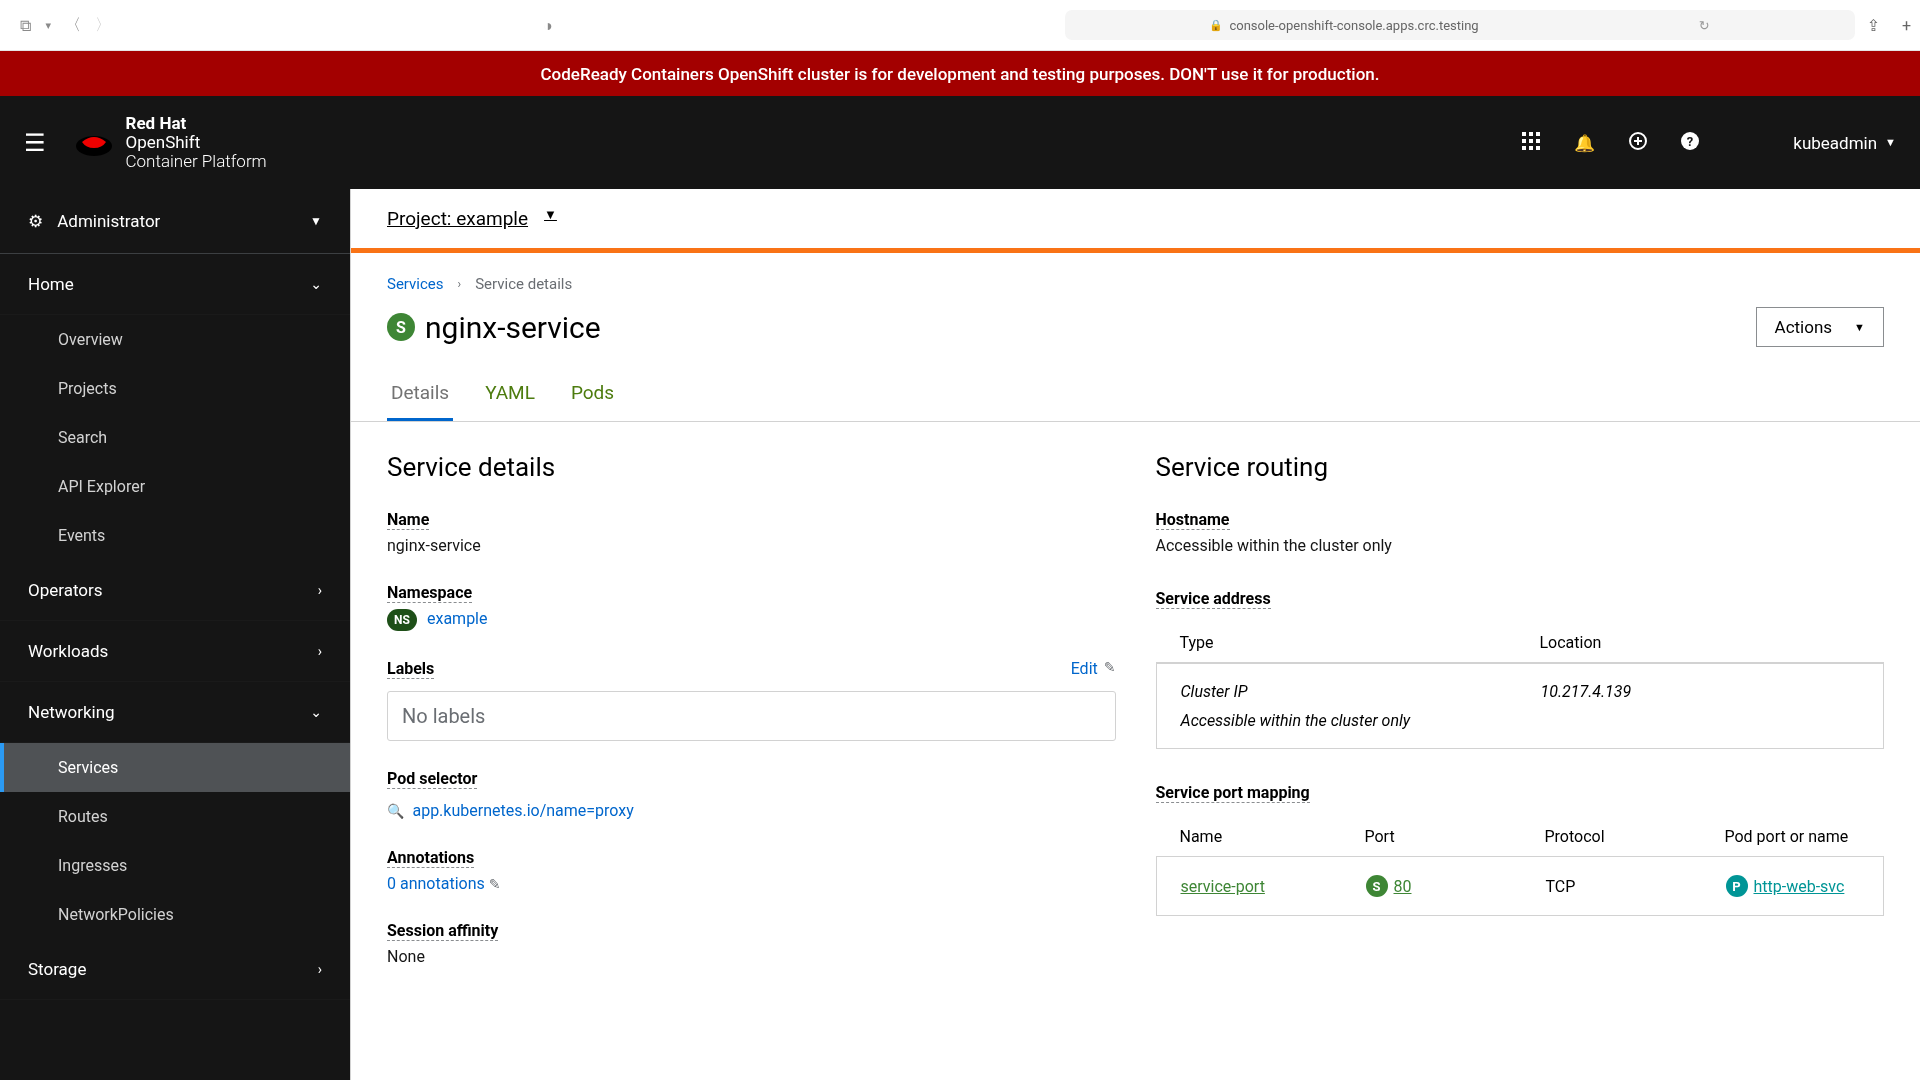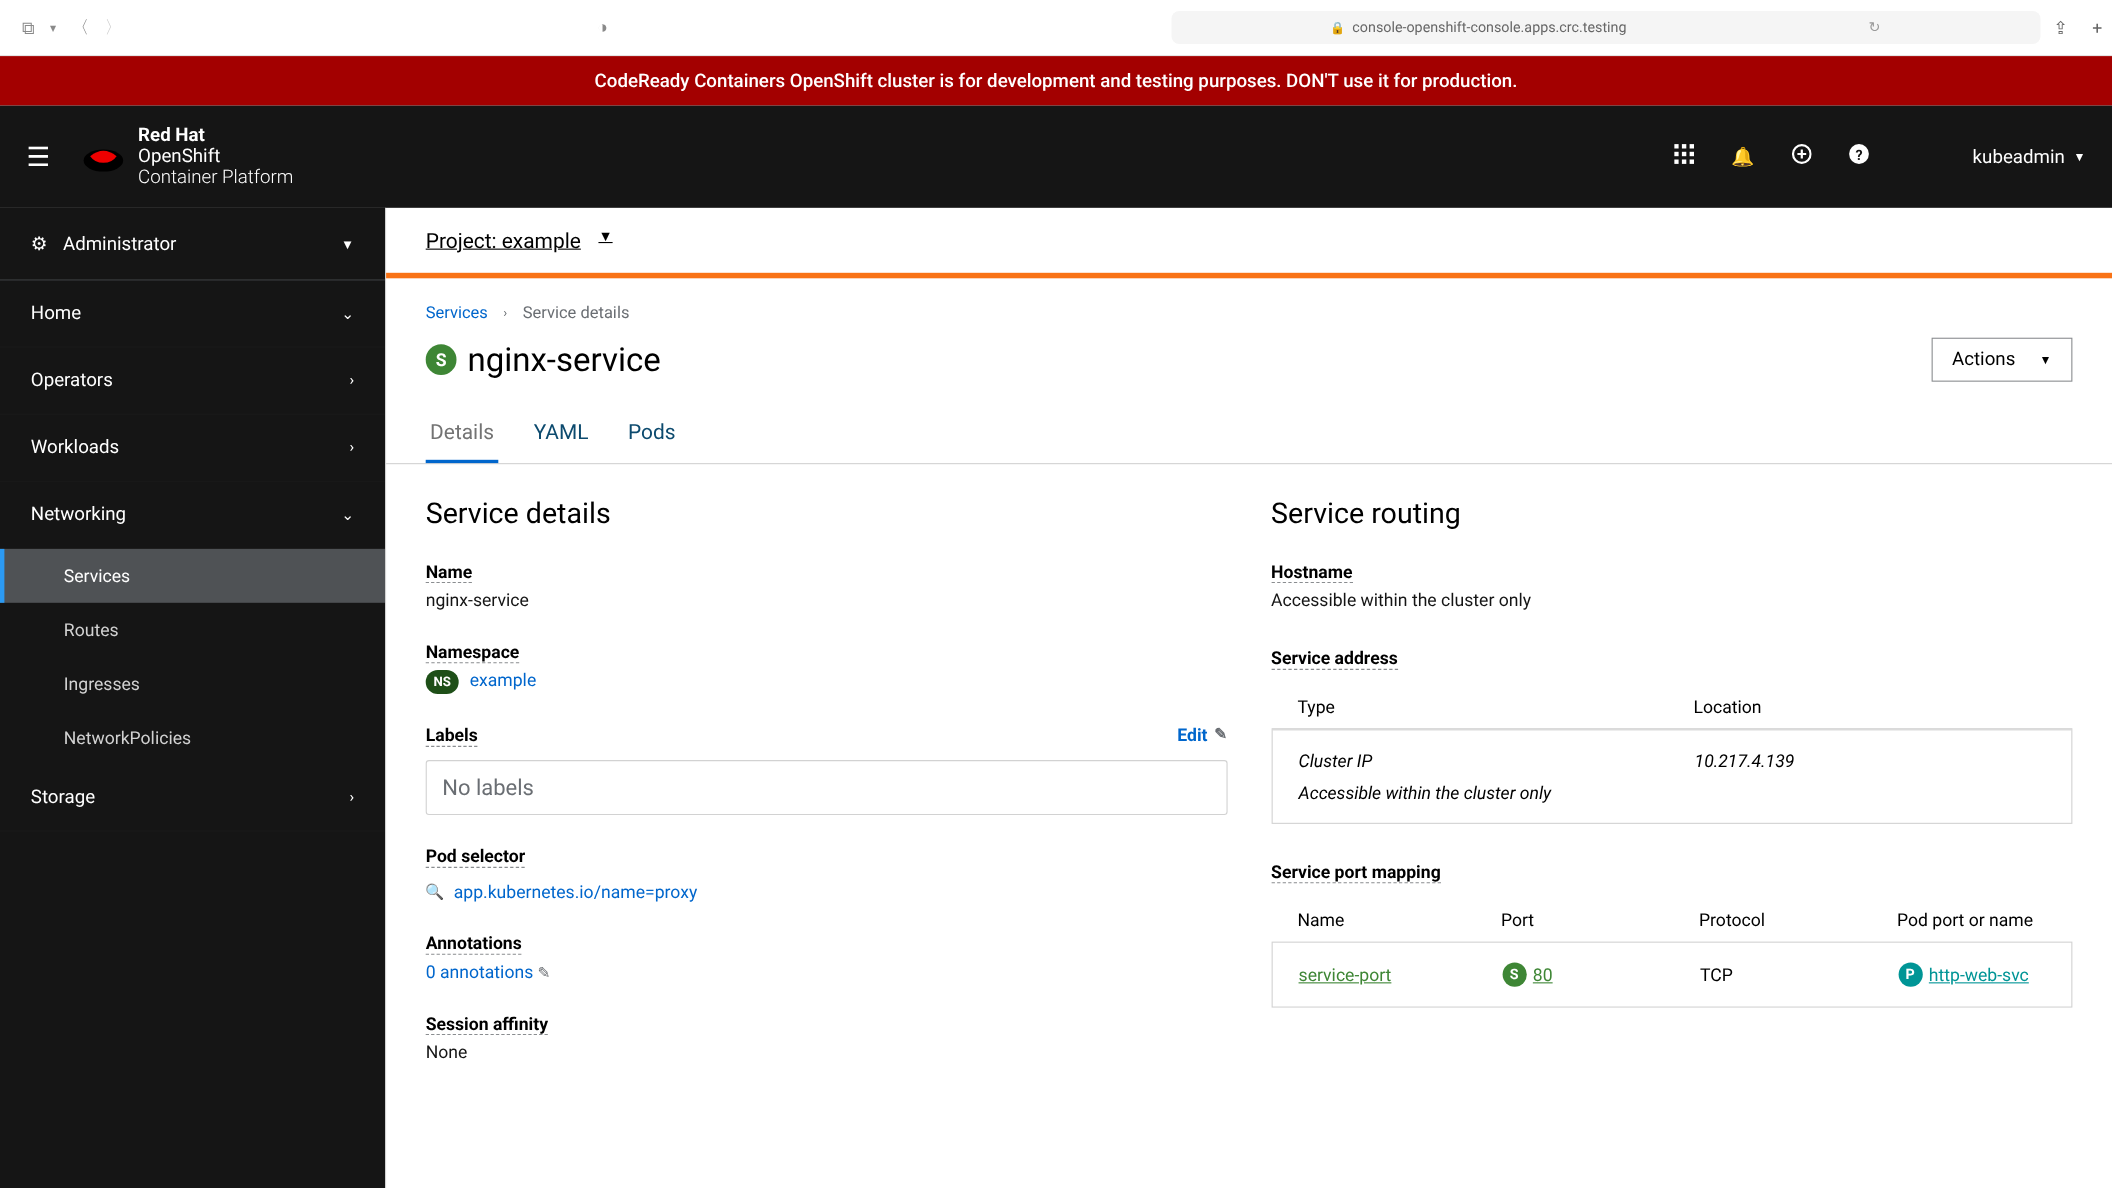--- a/index.html
+++ b/index.html
@@ -56,38 +56,38 @@
 .breadcrumb .sep { font-size: 12px; }
 
 
 .title-row { padding: 14px 36px 20px; display: flex; align-items: center; }
 .title-row .badge { width: 28px; height: 28px; background: #3e8635; border-radius: 50%; color: #fff; font-weight: 700; font-size: 16px; display: flex; align-items: center; justify-content: center; margin-right: 10px; }
 .title-row h1 { font-size: 30px; font-weight: 400; }
 .actions-btn { margin-left: auto; border: 1px solid #8a8d90; padding: 9px 18px; font-size: 17px; display: flex; align-items: center; gap: 22px; cursor: pointer; background: #fff; }
 
 
 .tabs { display: flex; border-bottom: 1px solid #d2d2d2; padding: 0 36px; gap: 28px; }
-.tab { padding: 14px 4px; font-size: 19px; color: #0c4a6e; cursor: pointer; border-bottom: 3px solid transparent; }
+.tab { padding: 14px 4px; font-size: 19px; color: #4d7c0f; cursor: pointer; border-bottom: 3px solid transparent; }
 .tab.active { color: #737373; border-bottom-color: #0066cc; }
 
 
 .content { padding: 30px 36px; display: flex; gap: 40px; }
 .col { flex: 1; }
 .col h2 { font-size: 26px; font-weight: 400; margin-bottom: 28px; }
 
 .dt { font-size: 16px; font-weight: 700; border-bottom: 1px dashed #8a8d90; display: inline-block; margin-bottom: 6px; }
 .dd { font-size: 16px; margin-bottom: 28px; color: #151515; }
 .dd.tight { margin-bottom: 6px; }
 .link { color: #0066cc; text-decoration: none; }
 
 .ns-badge { display: inline-flex; align-items: center; justify-content: center; width: 30px; height: 22px; background: #1e4f18; color: #fff; border-radius: 11px; font-size: 12px; font-weight: 700; margin-right: 6px; }
 
 .labels-box { border: 1px solid #d2d2d2; border-radius: 3px; padding: 12px 14px; color: #6a6e73; font-size: 20px; width: 100%; margin-bottom: 28px; }
 .labels-row { display: flex; align-items: flex-start; justify-content: space-between; }
-.labels-row .edit { color: #0066cc; font-size: 16px; display: flex; gap: 6px; font-weight: bold; }
+.labels-row .edit { color: #0066cc; font-size: 16px; display: flex; gap: 6px; }
 .pencil { color: #6a6e73; font-size: 14px; }
 
 .selector { display: flex; align-items: center; gap: 8px; color: #0066cc; font-size: 16px; margin-bottom: 28px; }
 .search-icon { font-size: 14px; }
 
 
 .subhead { font-size: 16px; font-weight: 700; border-bottom: 1px dashed #8a8d90; display: inline-block; margin-bottom: 14px; margin-top: 6px; }
 .address-table { border: 1px solid #d2d2d2; width: 100%; border-collapse: collapse; margin-bottom: 28px; font-style: italic; }
 .address-head { display: flex; padding: 10px 24px; font-size: 16px; }
 .address-head > div:first-child { flex: 0 0 360px; }
@@ -188,20 +188,27 @@
     <div class="perspective">
       <span>⚙</span>
       <span>Administrator</span>
       <span class="caret">▼</span>
     </div>
 
     <div class="nav-section">
       <span>Home</span>
       <span class="caret">⌄</span>
     </div>
+    <div class="nav-items">
+      <div class="nav-item">Overview</div>
+      <div class="nav-item">Projects</div>
+      <div class="nav-item">Search</div>
+      <div class="nav-item">API Explorer</div>
+      <div class="nav-item">Events</div>
+    </div>
 
     <div class="nav-section">
       <span>Operators</span>
       <span class="caret">›</span>
     </div>
 
     <div class="nav-section">
       <span>Workloads</span>
       <span class="caret">›</span>
     </div>

